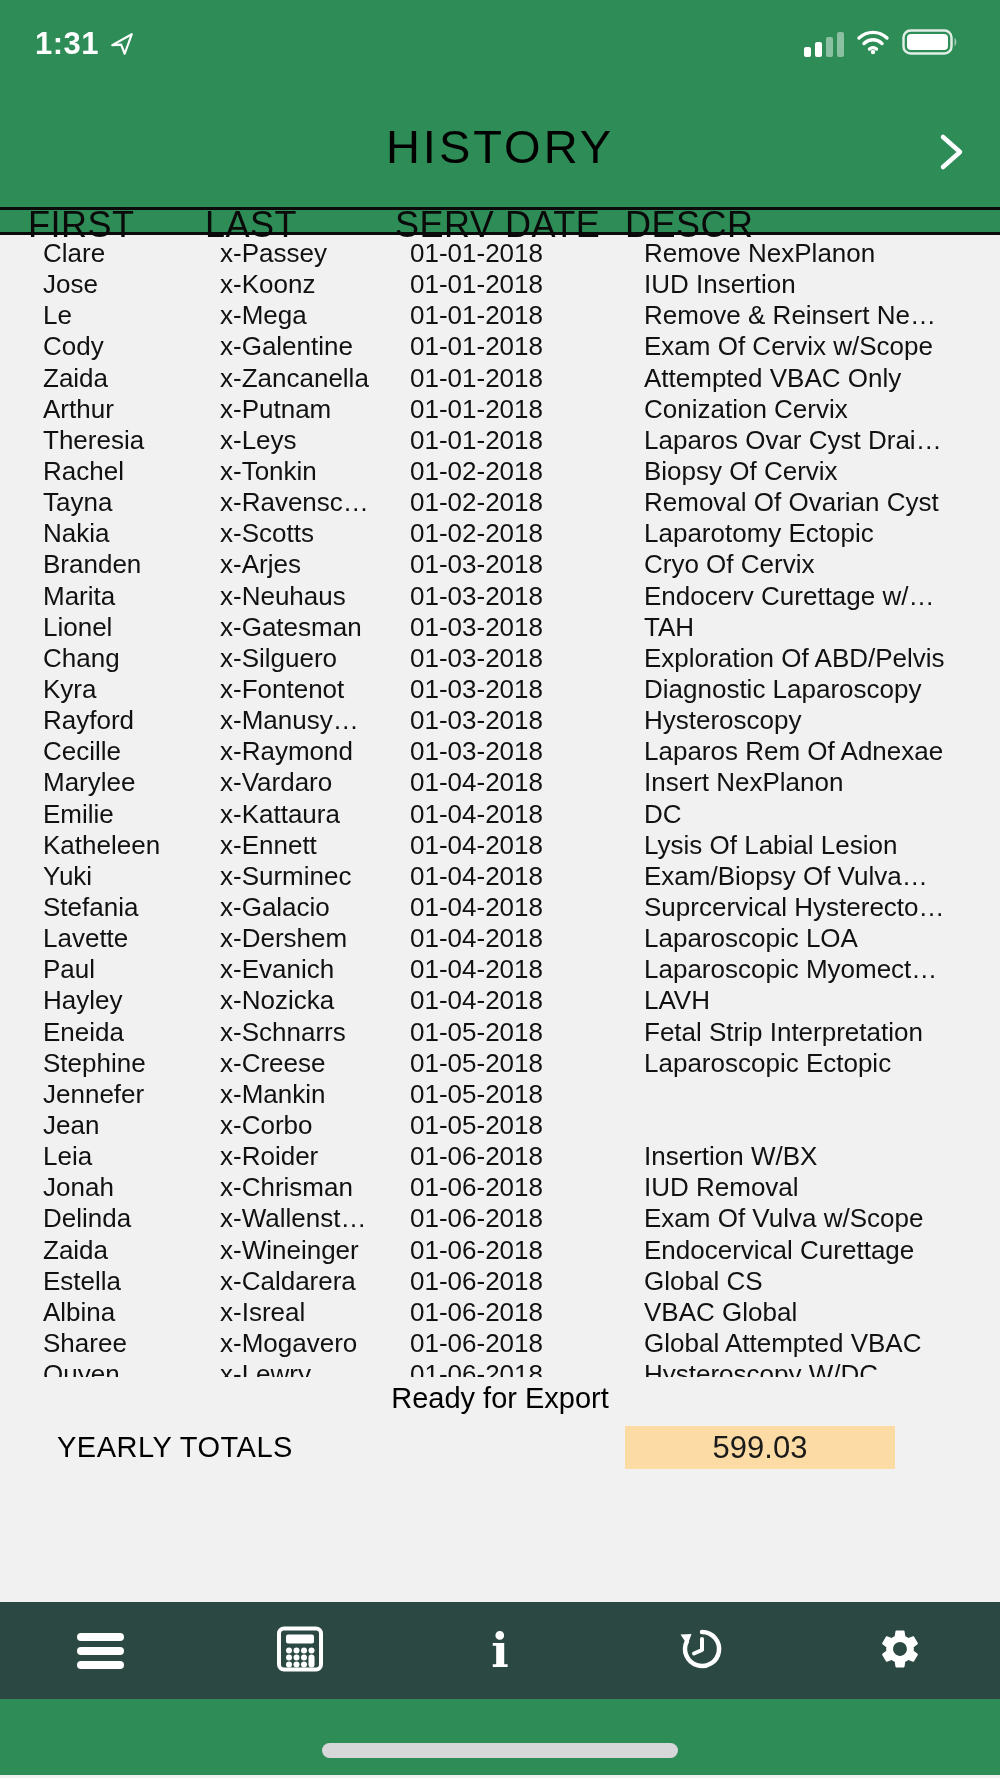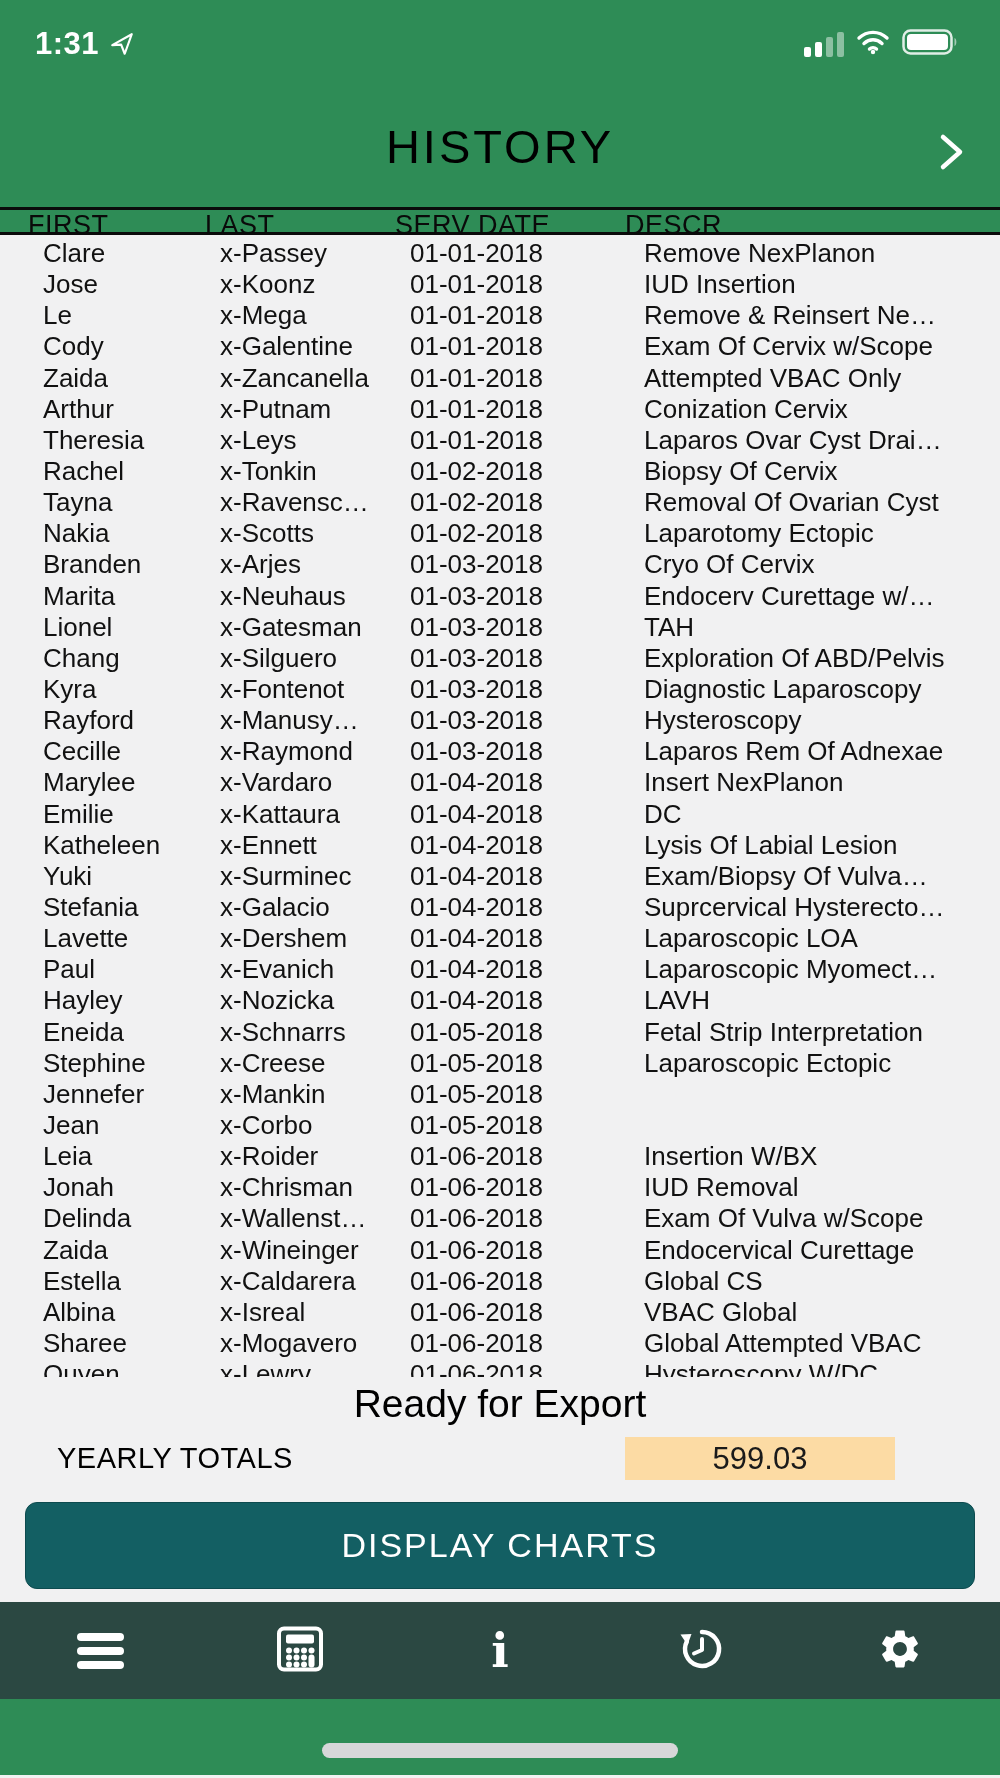--- a/index.html
+++ b/index.html
@@ -35,35 +35,35 @@
   .page-title{
     text-align:center;color:#000000;font-size:47px;font-weight:400;
     letter-spacing:3px;line-height:70px;
   }
   .nav-forward{position:absolute;right:32px;top:18px;width:34px;height:44px;}
   
   .grid4{display:grid;grid-template-columns:177px 190px 172px 1fr;padding-left:28px;}
   .table-header{
     height:28px;background:var(--header-green);
     border-top:3px solid #0b0b0b;border-bottom:3px solid #0b0b0b;
-    color:#0a0a0a;font-size:27px;letter-spacing:.5px;
+    color:#0a0a0a;font-size:36px;letter-spacing:.5px;
     align-items:center;
   }
   .table-header .hcell{line-height:30px;white-space:nowrap;}
   .table-header .hcell.descr{padding-left:58px;}
   .table-body{height:1142px;overflow:hidden;background:var(--table-bg);padding-top:3px;margin-left:15px;}
   .trow{height:31.15px;}
   .cell{
     font-size:26px;color:var(--text-dark);line-height:31.15px;
     white-space:nowrap;overflow:hidden;
   }
   .cell.descr{padding-left:62px;}
   
   .bottom-panel{height:220px;background:var(--table-bg);position:relative;}
-  .ready{margin-top:5px;text-align:center;font-size:39px;color:#000;}
+  .ready{margin-top:5px;text-align:center;font-size:29px;color:#000;}
   .totals-row{margin-top:11px;display:flex;align-items:center;height:43px;}
   .totals-label{margin-left:57px;font-size:29px;color:#000;letter-spacing:.5px;}
   .totals-value{
     margin-left:auto;margin-right:105px;width:270px;height:43px;
     background:var(--totals-bg);text-align:center;font-size:31px;color:#1a1a1a;
     line-height:43px;
   }
   .charts-btn{
     display:block;margin:22px 25px 0;width:950px;height:87px;
     background:var(--button-teal);border:1px solid #0d4b4f;border-radius:12px;
@@ -364,21 +364,20 @@
         <div class="cell descr">Hysteroscopy W/DC</div>
       </div>
     </div>
 
   <div class="bottom-panel">
     <div class="ready">Ready for Export</div>
     <div class="totals-row">
       <span class="totals-label">YEARLY TOTALS</span>
       <span class="totals-value">599.03</span>
     </div>
-    <button class="charts-btn">DISPLAY CHARTS</button>
   </div>
 
   <nav class="toolbar">
     <button class="tb-btn">
       <span class="burger">
           <i></i>
           <i></i>
           <i></i>
         </span>
     </button>

